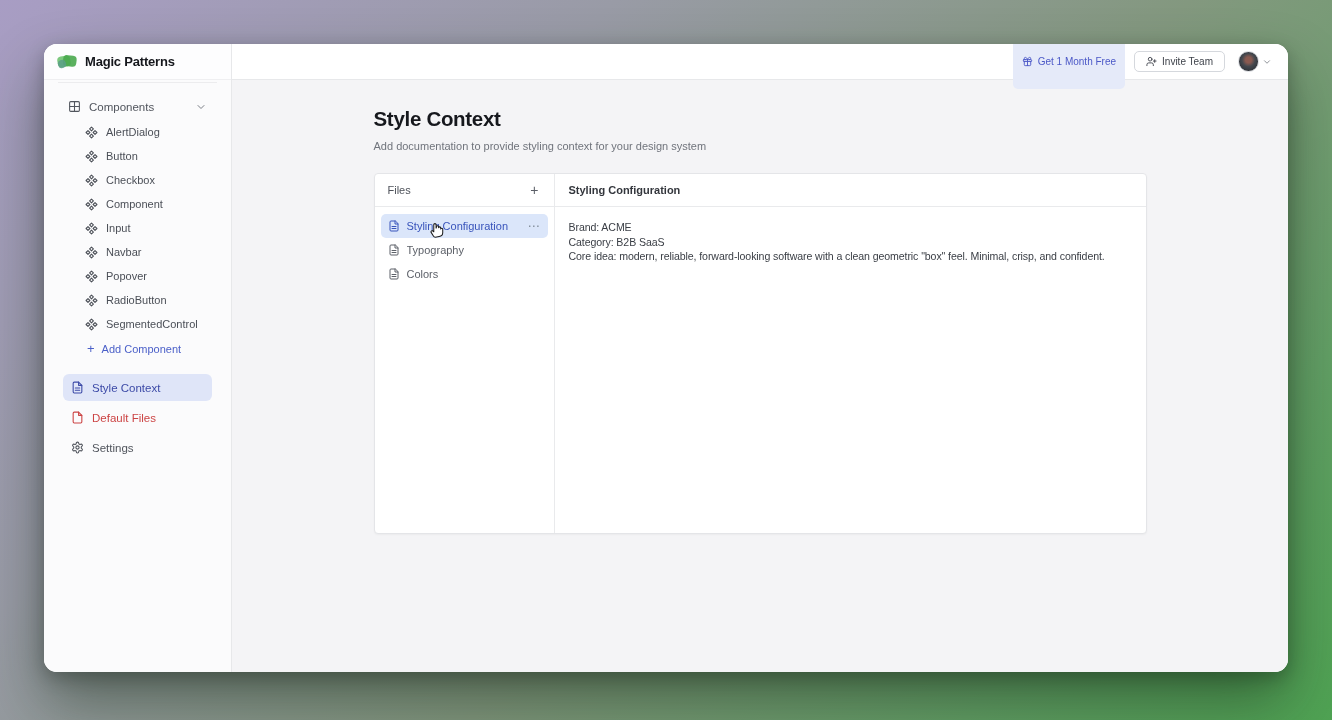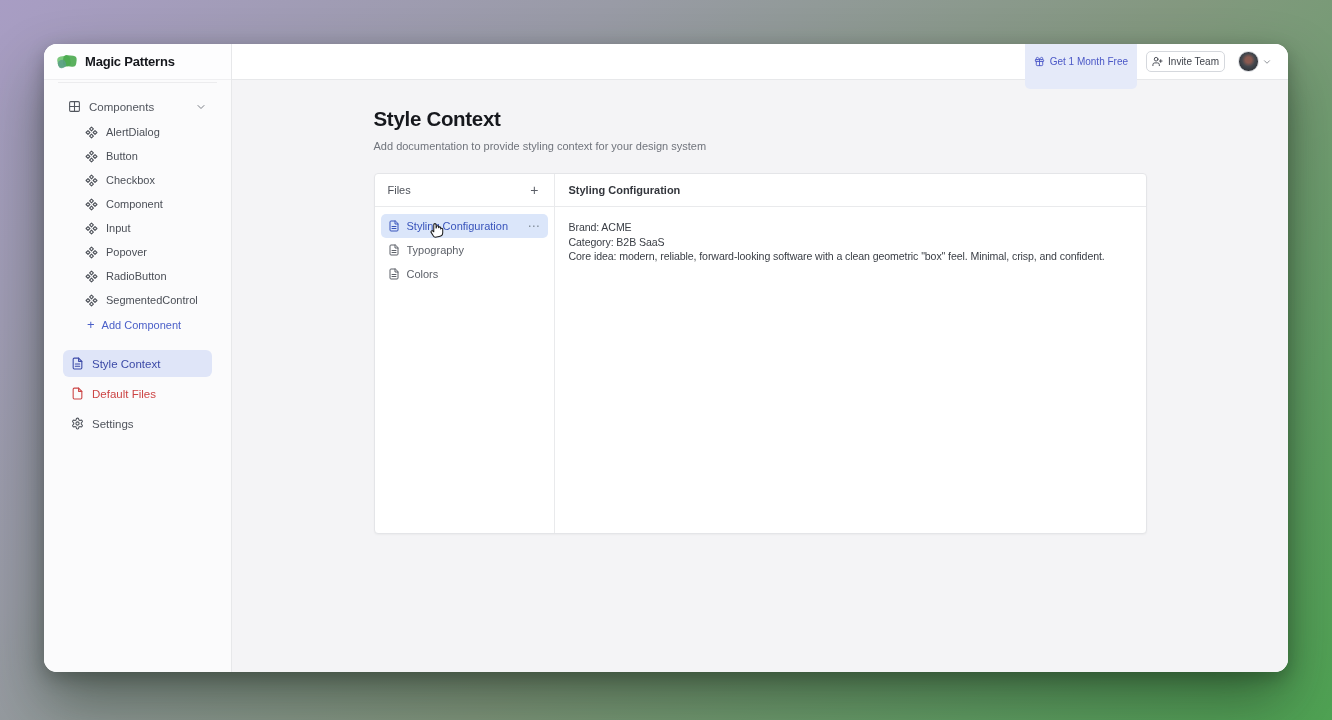--- a/index.html
+++ b/index.html
@@ -32,21 +32,21 @@
   .comp-item { display:flex; align-items:center; gap:8px; padding:5.5px 4px 5.5px 22px; font-size:11px; color:#4b4f57; }
   .add-comp { display:flex; align-items:center; gap:7px; padding:7px 4px 7px 24px; font-size:11px; color:#4a5fc8; }
   .add-comp .plus { font-size:13px; line-height:10px; }
   .nav-item { display:flex; align-items:center; gap:8px; padding:7px 8px; font-size:11.5px; border-radius:6px; margin-top:3px; color:#51555d; }
   .nav-item.active { background:#dfe5f8; color:#3c4aa7; margin-top:12px; }
   .nav-item.danger { color:#cc4444; }
   
   .main { flex:1; display:flex; flex-direction:column; background:#f4f4f6; min-width:0; }
   .topbar { height:36px; background:#fff; border-bottom:1px solid #e7e8ea; display:flex; align-items:center; justify-content:flex-end; gap:9px; padding:0 16px; }
   .btn-promo { display:flex; align-items:flex-end; gap:5px; background:#e5eaf9; color:#4b58c7; font-size:10px; font-weight:500; padding:22px 9px; border-radius:5px; border:none; font-family:inherit; }
-  .btn-invite { display:flex; align-items:center; gap:5px; background:#fff; color:#3f434b; font-size:10px; font-weight:500; padding:4px 5px; border-radius:5px; border:1px solid #d5d8dd; font-family:inherit; }
+  .btn-invite { display:flex; align-items:center; gap:5px; background:#fff; color:#3f434b; font-size:10px; font-weight:500; padding:4px 11px; border-radius:5px; border:1px solid #d5d8dd; font-family:inherit; }
   .avatar-wrap { display:flex; align-items:center; gap:3px; margin-left:4px; }
   .avatar { width:21px; height:21px; border-radius:50%; background:radial-gradient(circle at 50% 42%,#8a5a50 0 20%,#44484e 45%,#22252a 100%); border:1px solid #d9dbdf; }
   .content { flex:1; padding-top:27px; }
   .content-inner { width:773px; margin:0 auto; }
   h1.page-title { font-size:20.5px; font-weight:700; color:#16181d; letter-spacing:-.3px; }
   .page-sub { font-size:11px; color:#70747c; margin-top:9px; margin-bottom:21px; }
   .card { background:#fff; border:1px solid #e4e5e8; border-radius:4px; height:361px; display:flex; box-shadow:0 1px 2px rgba(0,0,0,.04); overflow:hidden; }
   .files-col { width:180px; border-right:1px solid #e9eaec; display:flex; flex-direction:column; }
   .panel-head { height:33px; border-bottom:1px solid #e9eaec; display:flex; align-items:center; padding:0 13px; font-size:11px; color:#4e525a; flex:0 0 auto; }
   .files-head { justify-content:space-between;gap:16px; }
@@ -169,20 +169,26 @@
         <svg class="ic" width="13" height="13">
             <use href="#i-component"></use>
           </svg>
         <span>Component</span>
       </div>
       <div class="comp-item">
         <svg class="ic" width="13" height="13">
             <use href="#i-component"></use>
           </svg>
         <span>Input</span>
+      </div>
+      <div class="comp-item">
+        <svg class="ic" width="13" height="13">
+            <use href="#i-component"></use>
+          </svg>
+        <span>Navbar</span>
       </div>
       <div class="comp-item">
         <svg class="ic" width="13" height="13">
             <use href="#i-component"></use>
           </svg>
         <span>Popover</span>
       </div>
       <div class="comp-item">
         <svg class="ic" width="13" height="13">
             <use href="#i-component"></use>

